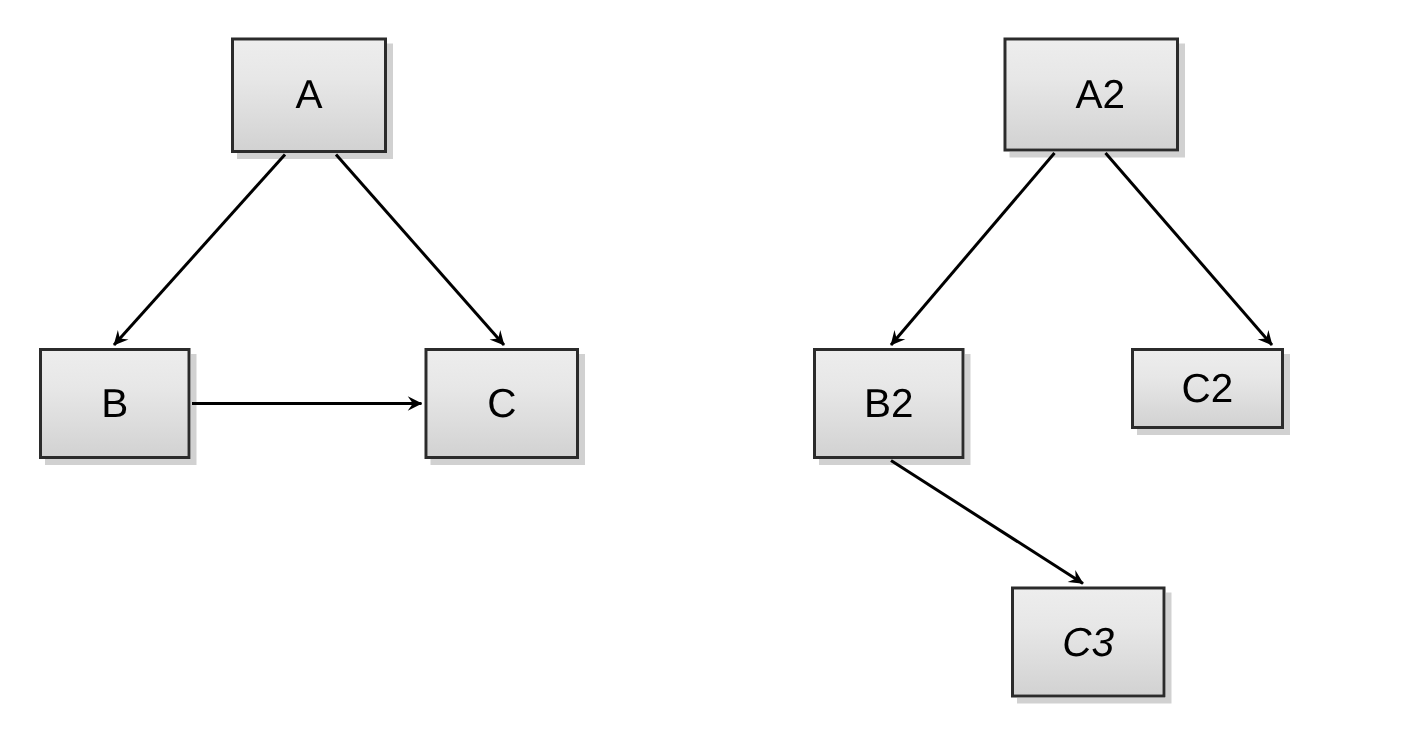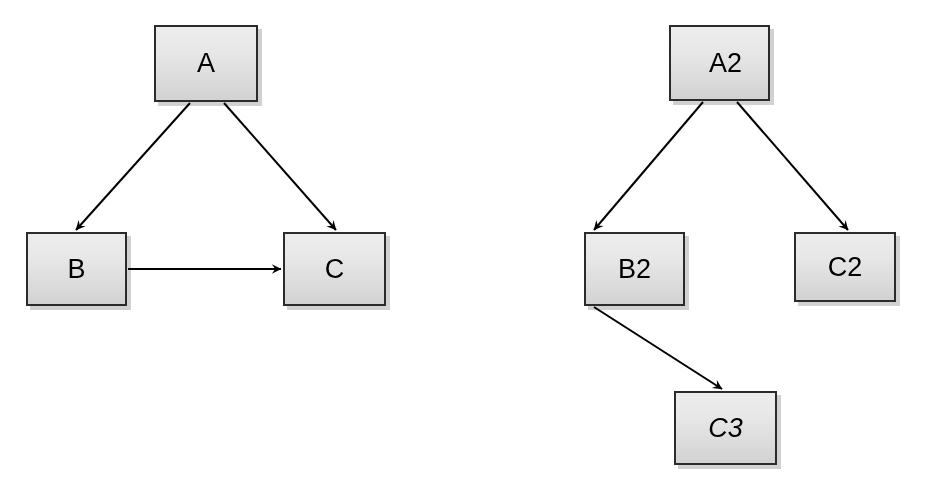--- a/index.html
+++ b/index.html
@@ -69,26 +69,26 @@
 
   <div class="node" style="left: 154px; top: 25px; width: 104px; height: 77px;">
     <span class="node-label">A</span>
   </div>
   <div class="node" style="left: 26px; top: 232px; width: 101px; height: 74px;">
     <span class="node-label">B</span>
   </div>
   <div class="node" style="left: 283px; top: 232px; width: 103px; height: 74px;">
     <span class="node-label">C</span>
   </div>
-  <div class="node" style="left: 669px; top: 25px; width: 101px; height: 76px; padding-left: 12px;">
+  <div class="node" style="left: 669px; top: 25px; width: 117px; height: 76px; padding-left: 12px;">
     <span class="node-label">A2</span>
   </div>
-  <div class="node" style="left: 542px; top: 232px; width: 101px; height: 74px; margin-left: 42px;">
+  <div class="node" style="left: 542px; top: 232px; width: 101px; height: 74px;">
     <span class="node-label">B2</span>
   </div>
-  <div class="node" style="left: 794px; top: 232px; width: 102px; height: 70px;">
+  <div class="node" style="left: 754px; top: 232px; width: 102px; height: 54px;">
     <span class="node-label">C2</span>
   </div>
   <div class="node" style="left: 674px; top: 391px; width: 103px; height: 74px; font-style: italic;">
     <span class="node-label">C3</span>
   </div>
 
 </div>
 
 </body></html>

